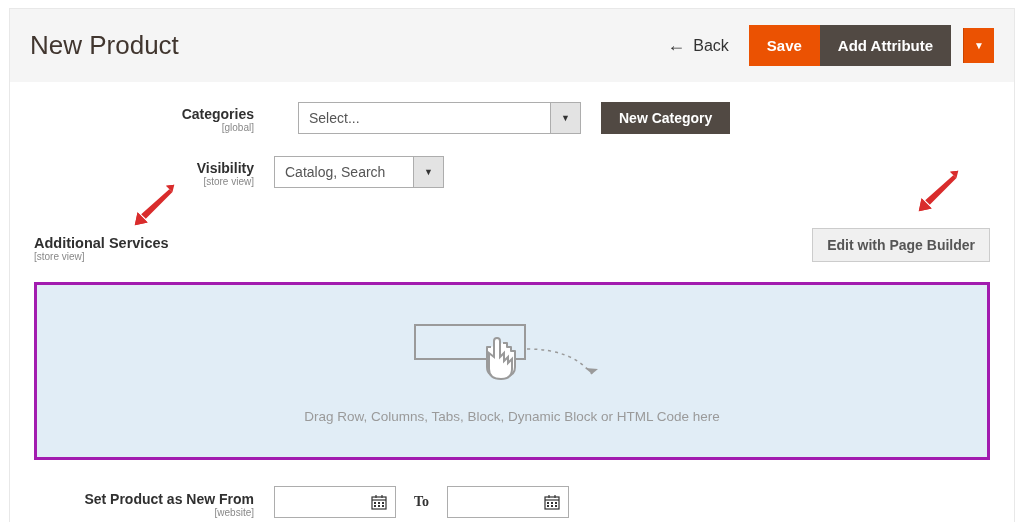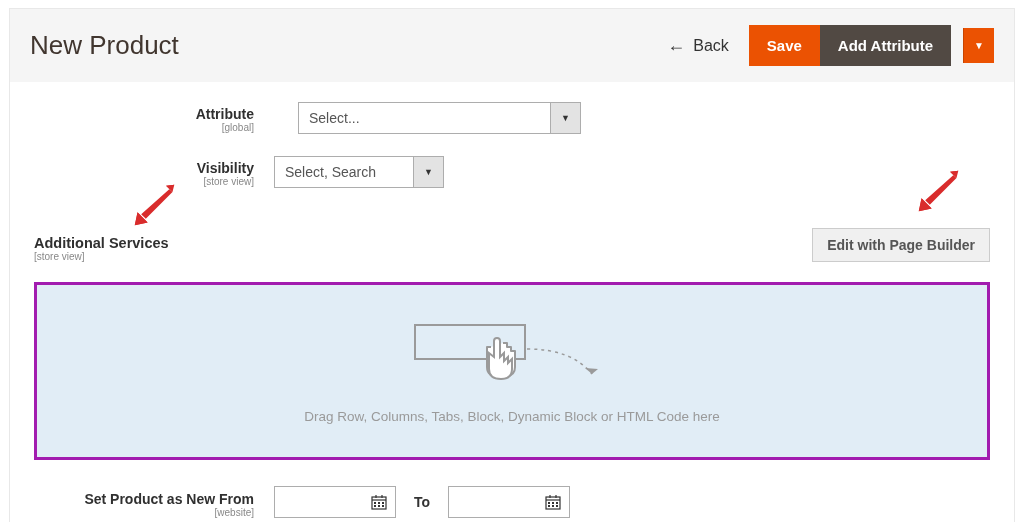--- a/index.html
+++ b/index.html
@@ -23,21 +23,21 @@
   .new-cat { background: #514943; color: #fff; font-weight: 600; font-size: 14px; padding: 8px 18px; margin-left: 20px; cursor: pointer; border: none; }
   .section-head { display: flex; justify-content: space-between; align-items: flex-end; margin-bottom: 20px; margin-top: 40px; }
   .section-title { font-weight: 600; font-size: 14.5px; color: #303030; }
   .pb-btn { background: #f0f0f0; border: 1px solid #ccc; font-size: 14px; font-weight: 700; color: #555; padding: 8px 14px; cursor: pointer; }
   .drop-area { border: 3px solid #a21caf; background: #dce9f3b0; background: #e1edf6; height: 178px; display: flex; flex-direction: column; align-items: center; justify-content: center; gap: 20px; }
   .drop-text { color: #9a9a9a; font-size: 13.5px; }
   .date-row { display: flex; align-items: center; margin-top: 26px; }
   .date-input { display: flex; align-items: center; border: 1px solid #adadad; height: 32px; width: 122px; }
   .date-input input { border: none; outline: none; width: 90px; padding: 4px 6px; font-size: 14px; }
   .cal-btn { width: 28px; display: flex; align-items: center; justify-content: center; cursor: pointer; }
-  .to { margin: 0 18px; font-weight: 600; color: #333; font-size: 14px; }
+  .to { margin: 0 18px; font-weight: 600; color: #333; font-size: 14px; font-family: Liberation Serif, serif; }
   .arrow-annotation { position: absolute; width: 46px; height: 46px; }
   .arrow-svg { fill: #d92c2c; }
 </style>
 </head>
 <body>
 
 <div class="frame">
 
   <div class="header">
     <div class="title">New Product</div>
@@ -49,38 +49,39 @@
     <button class="btn btn-attr">Add Attribute</button>
     <button class="btn btn-drop">
       <span>▼</span>
     </button>
   </div>
 
   <div class="body">
 
     <div class="row">
       <div class="label-col">
-        <div class="label-main">Attribute</div>
+        <div class="label-main">Categories</div>
         <div class="label-scope">[global]</div>
       </div>
       <div class="select">
         <div class="select-body" style="width:253px;margin-left:24px;">Select...</div>
         <div class="select-arrow">
           <span style="font-size:9px;color:#333;">▼</span>
         </div>
       </div>
+      <button class="new-cat">New Category</button>
     </div>
 
     <div class="row">
       <div class="label-col">
         <div class="label-main">Visibility</div>
         <div class="label-scope">[store view]</div>
       </div>
       <div class="select">
-        <div class="select-body" style="width:140px;">Select, Search</div>
+        <div class="select-body" style="width:140px;">Catalog, Search</div>
         <div class="select-arrow">
           <span style="font-size:9px;color:#333;">▼</span>
         </div>
       </div>
     </div>
 
     <svg class="arrow-annotation" style="left:122px; top:100px;" viewBox="0 0 100 100">
       <polygon class="arrow-svg" points="92,6 22,76 34,88 6,94 12,66 22,76 92,6 88,22 74,8"></polygon>
       <polygon class="arrow-svg" points="6,94 34,88 12,66"></polygon>
       <polygon class="arrow-svg" points="92,6 74,8 88,22 30,80 20,70"></polygon>

